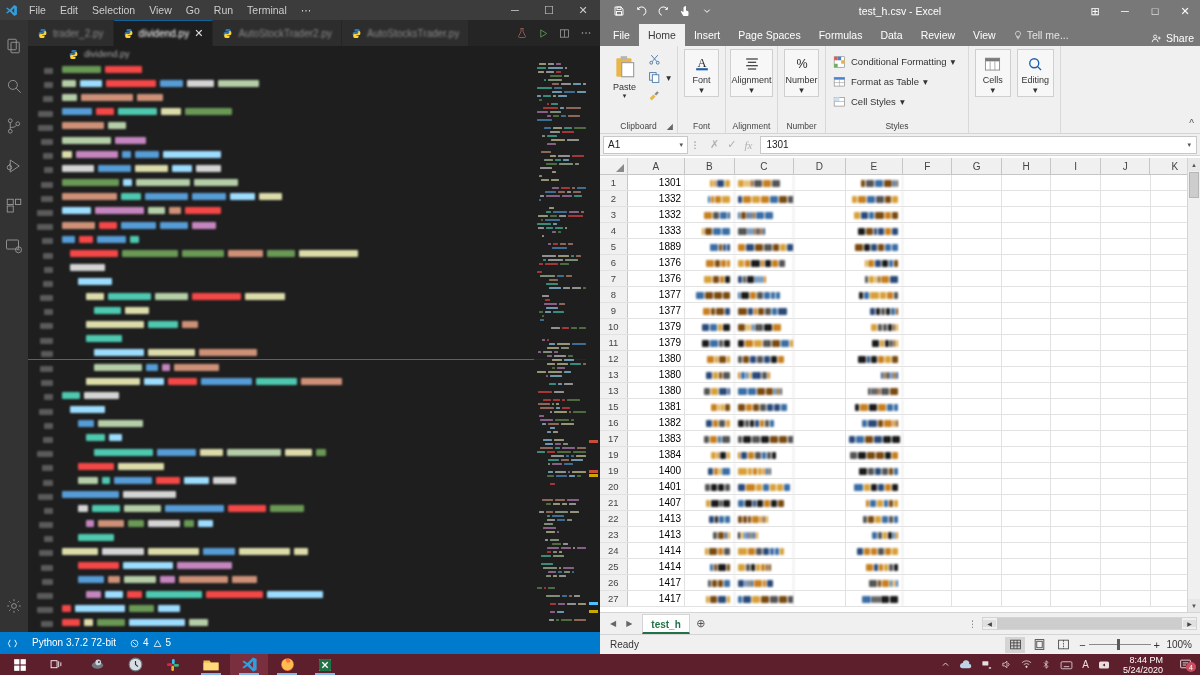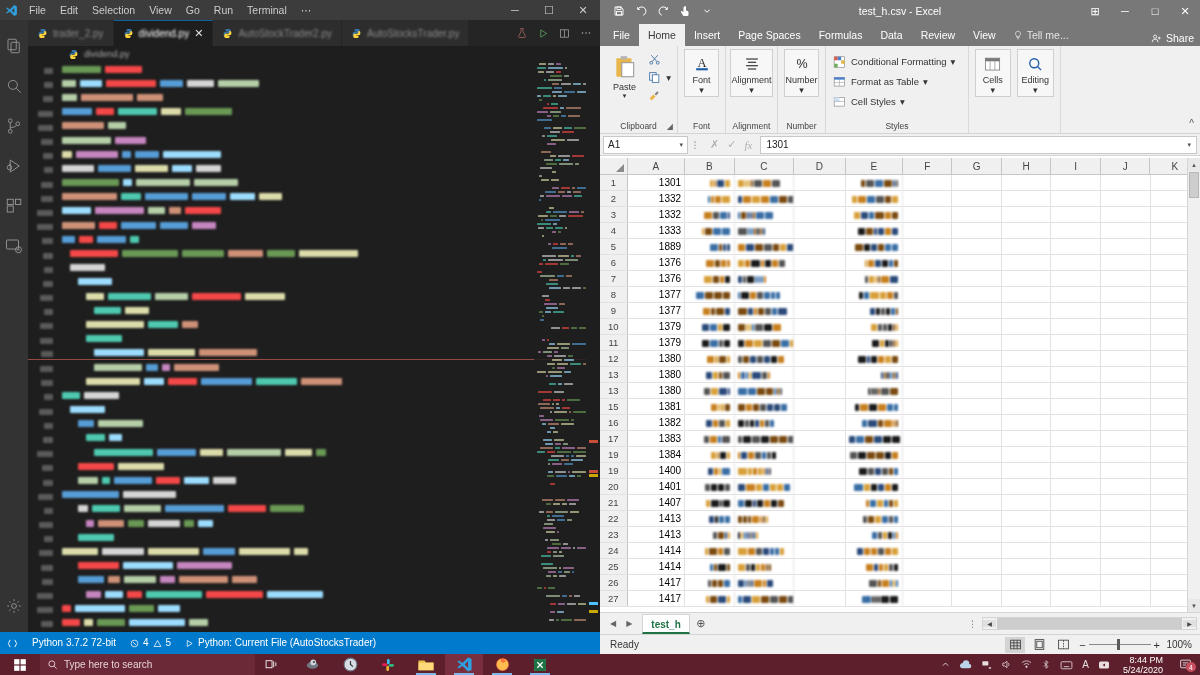--- a/index.html
+++ b/index.html
@@ -1224,26 +1224,20 @@
       <div class="sbitem">
         <svg width="9" height="9" viewBox="0 0 24 24" fill="none" stroke="#fff" stroke-width="2">
             <circle cx="12" cy="12" r="9"></circle>
             <line x1="8" y1="8" x2="16" y2="16"></line>
           </svg>
         <span>4</span>
         <svg width="9" height="9" viewBox="0 0 24 24" fill="none" stroke="#fff" stroke-width="2">
             <path d="M12 4l9 16H3z"></path>
           </svg>
         <span>5</span>
-      </div>
-      <div class="sbitem">
-        <svg width="9" height="9" viewBox="0 0 24 24" fill="none" stroke="#fff" stroke-width="2">
-            <path d="M6 4l13 8-13 8z"></path>
-          </svg>
-        <span>Python: Current File (AutoStocksTrader)</span>
       </div>
     </div>
   </div>
 
   <div id="excel">
 
     <div class="xl-titlebar">
       <div class="xl-qat">
         <div class="qa">
           <svg width="12" height="12" viewBox="0 0 24 24" fill="none" stroke="#fff" stroke-width="1.8">
@@ -1953,27 +1947,20 @@
 
   <div id="taskbar">
     <div class="tb-start">
       <svg width="14" height="14" viewBox="0 0 24 24" fill="#ffffff">
           <rect x="2" y="2" width="9" height="9"></rect>
           <rect x="13" y="2" width="9" height="9"></rect>
           <rect x="2" y="13" width="9" height="9"></rect>
           <rect x="13" y="13" width="9" height="9"></rect>
         </svg>
     </div>
-    <div class="tb-search">
-      <svg width="11" height="11" viewBox="0 0 24 24" fill="none" stroke="#e6d3d7" stroke-width="2">
-          <circle cx="10.5" cy="10.5" r="6.5"></circle>
-          <line x1="15.5" y1="15.5" x2="21" y2="21"></line>
-        </svg>
-      <span>Type here to search</span>
-    </div>
     <div class="tb-taskview">
       <svg width="13" height="13" viewBox="0 0 24 24" fill="none" stroke="#ffffff" stroke-width="1.6">
           <rect x="2" y="5" width="11" height="13"></rect>
           <line x1="16" y1="6" x2="16" y2="17"></line>
           <line x1="20" y1="8" x2="20" y2="15"></line>
         </svg>
     </div>
     <div class="tb-apps">
       <div class="tb-app">
         <svg width="17" height="17" viewBox="0 0 24 24">

